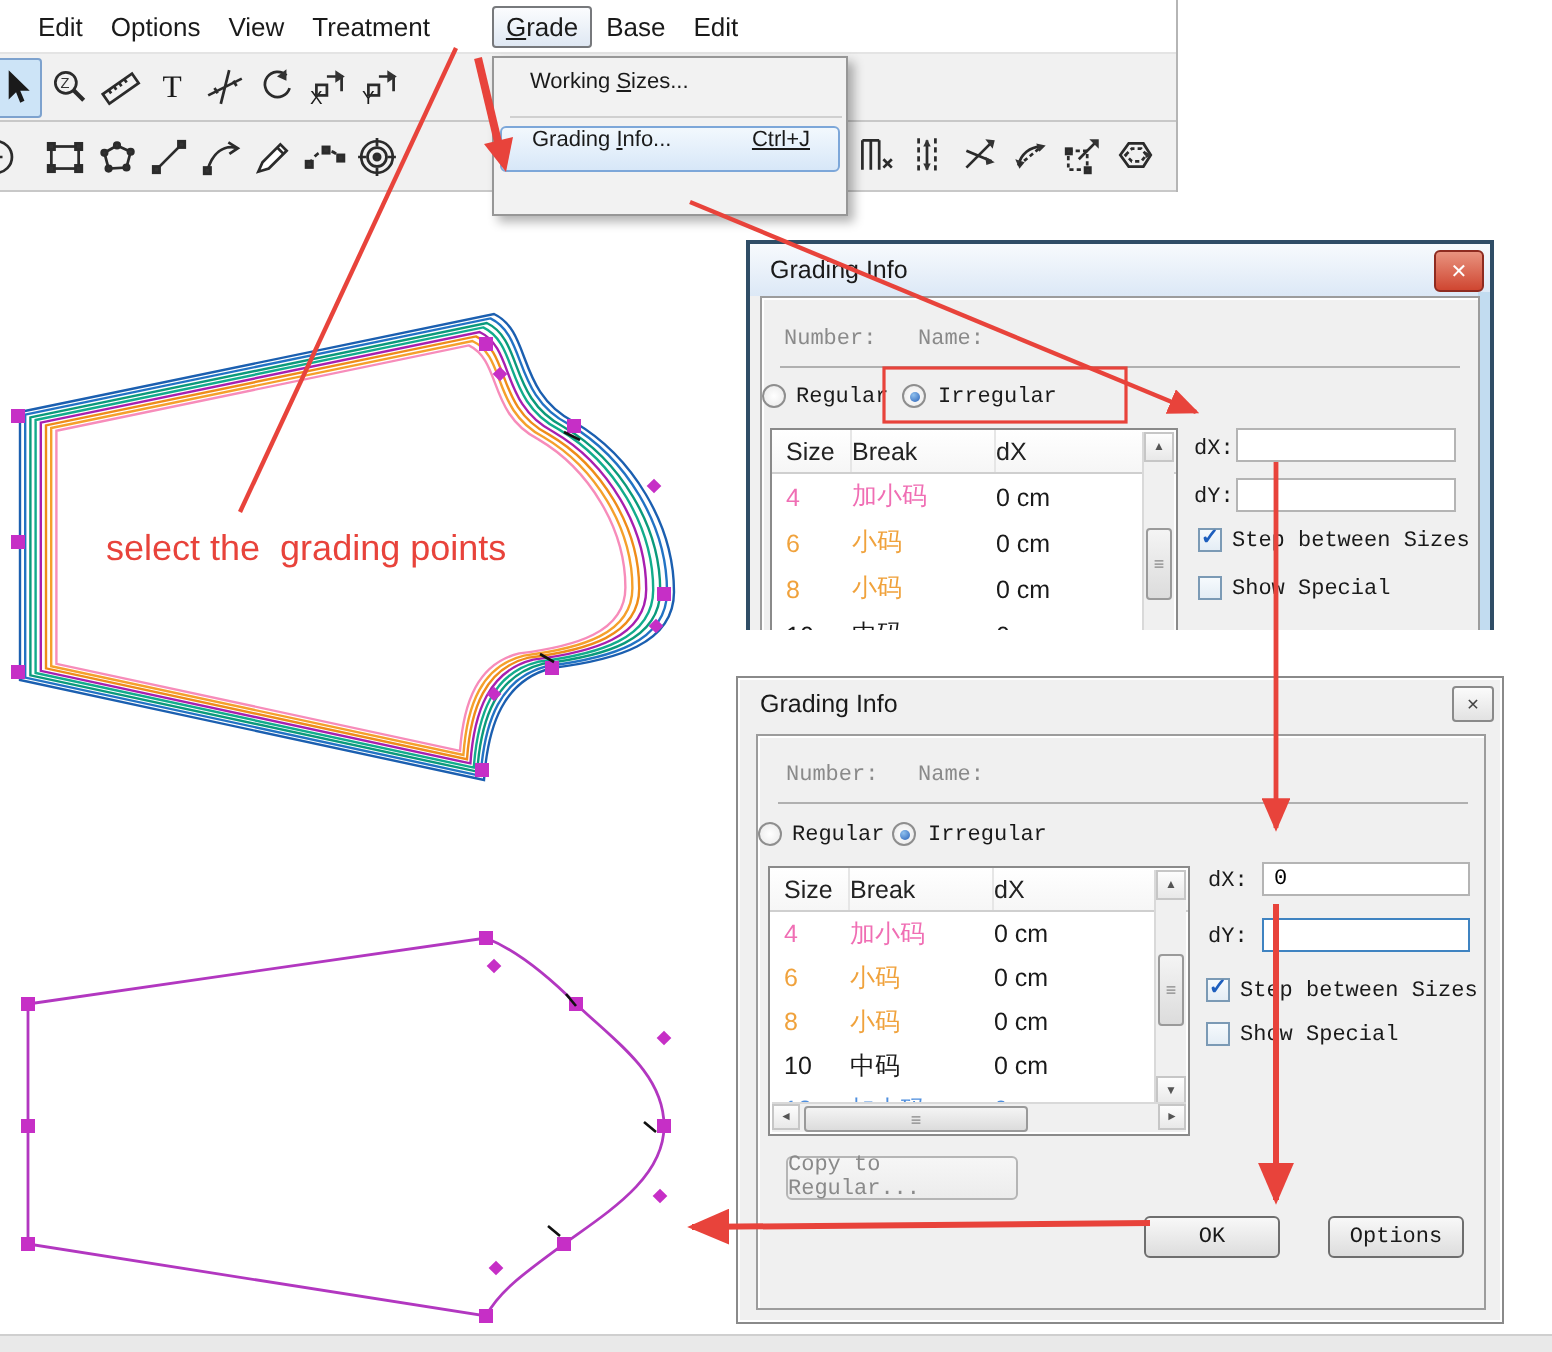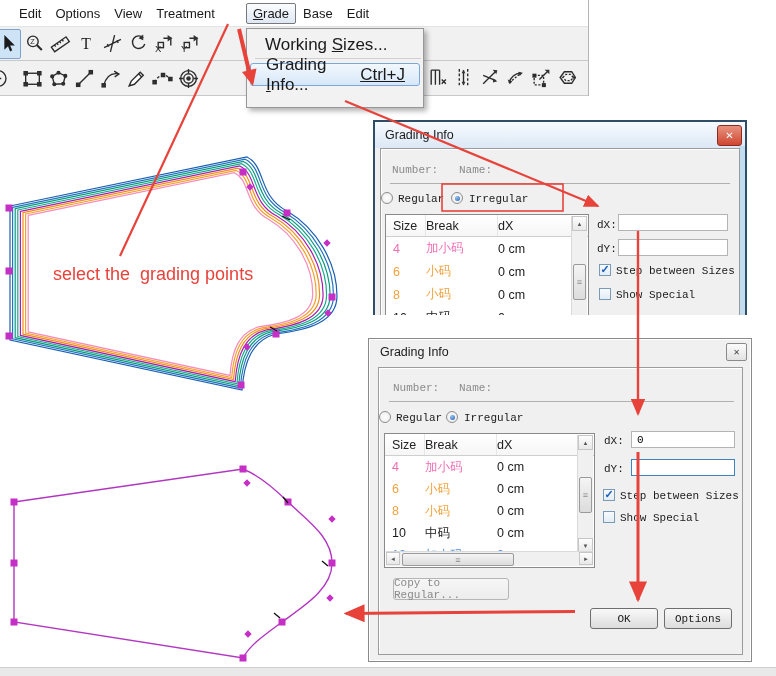--- a/index.html
+++ b/index.html
@@ -15,21 +15,21 @@
   #toolbar1{height:33px;}
   #toolbar2{height:34px;}
   .tbtn{width:26px;height:28px;display:flex;align-items:center;justify-content:center;flex:0 0 auto;}
   .tbtn.cut{margin-left:-7px;}
   .tbtn.pressed{border:1px solid #7da2ce;background:#cde4f7;border-radius:2px;}
   .tb2-right{position:absolute;left:424px;top:2px;display:flex;}
 
   
   .dropdown{position:absolute;left:246px;top:28px;width:178px;height:80px;background:#f2f2f2;
     border:1px solid #979797;box-shadow:3px 3px 5px rgba(0,0,0,.3);z-index:15;padding-top:6px;box-sizing:border-box;}
-  .dd-item{height:20px;display:flex;align-items:center;font-size:17px;color:#1a1a1a;padding:0 8px 0 15px;margin:0 3px;}
+  .dd-item{height:20px;display:flex;align-items:flex-start;font-size:11px;color:#1a1a1a;padding:0 8px 0 15px;margin:0 3px;}
   .dd-item.hl{height:21px;border:1px solid #7da7d9;border-radius:3px;background:linear-gradient(#f2f8fd,#d7e7f8);}
   .dd-shortcut{margin-left:auto;padding-right:6px;text-decoration:underline;}
   .dd-sep{height:1px;background:#d0d0d0;margin:3px 2px 4px 8px;}
 
   
   .d1clip{position:absolute;left:373px;top:120px;width:376px;height:195px;overflow:hidden;z-index:20;}
   .dialog{box-sizing:border-box;background:#f0f0f0;}
   .d1{position:absolute;left:0;top:0;width:374px;height:330px;border:2px solid #2f4d66;}
   .d1 .glass{position:absolute;right:0;top:24px;bottom:0;width:6px;background:#c2dcf0;}
   .d2{position:absolute;left:368px;top:338px;width:384px;height:324px;border:1px solid #8a8a8a;z-index:25;box-shadow:0 0 0 1px #fff inset;}
@@ -391,21 +391,21 @@
     <div class="fieldlabel" style="left:235px;top:96px;">dX:</div>
     <input class="tinput" style="left: 262px; top: 92px; width: 104px;" readonly="" value="0">
     <div class="fieldlabel" style="left:235px;top:124px;">dY:</div>
     <input class="tinput focus" style="left: 262px; top: 120px; width: 104px;" readonly="" value="">
     <div class="checkbox" id="cb2a" style="left:234px;top:150px;">✓</div>
     <div class="cblabel" style="left:251px;top:151px;">Step between Sizes</div>
     <div class="checkbox" id="cb2b" style="left:234px;top:172px;"></div>
     <div class="cblabel" style="left:251px;top:173px;">Show Special</div>
 
     <div class="btn disabled" style="left:24px;top:239px;width:116px;height:22px;">Copy to Regular...</div>
-    <div class="btn" style="left:221px;top:269px;width:68px;height:21px;">OK</div>
+    <div class="btn" style="left:203px;top:269px;width:68px;height:21px;">OK</div>
     <div class="btn" style="left:295px;top:269px;width:68px;height:21px;">Options</div>
   </div>
 
   <svg id="overlay" width="776" height="676" viewBox="0 0 776 676">
     <defs>
       <marker id="ah" markerWidth="7" markerHeight="6" refX="6.2" refY="3" orient="auto">
         <path d="M0 0 L7 3 L0 6 Z" fill="#e8433b"></path>
       </marker>
     </defs>
 

